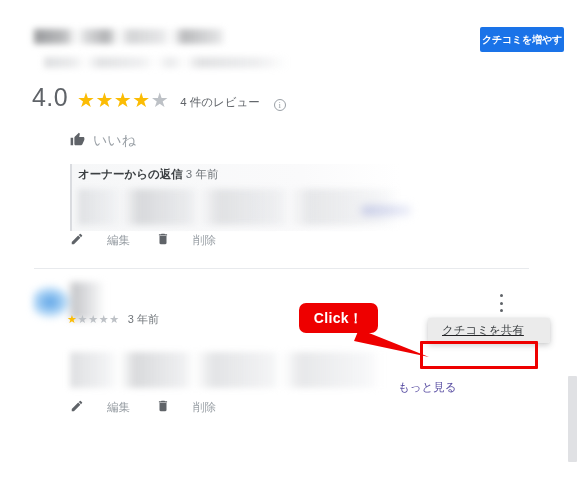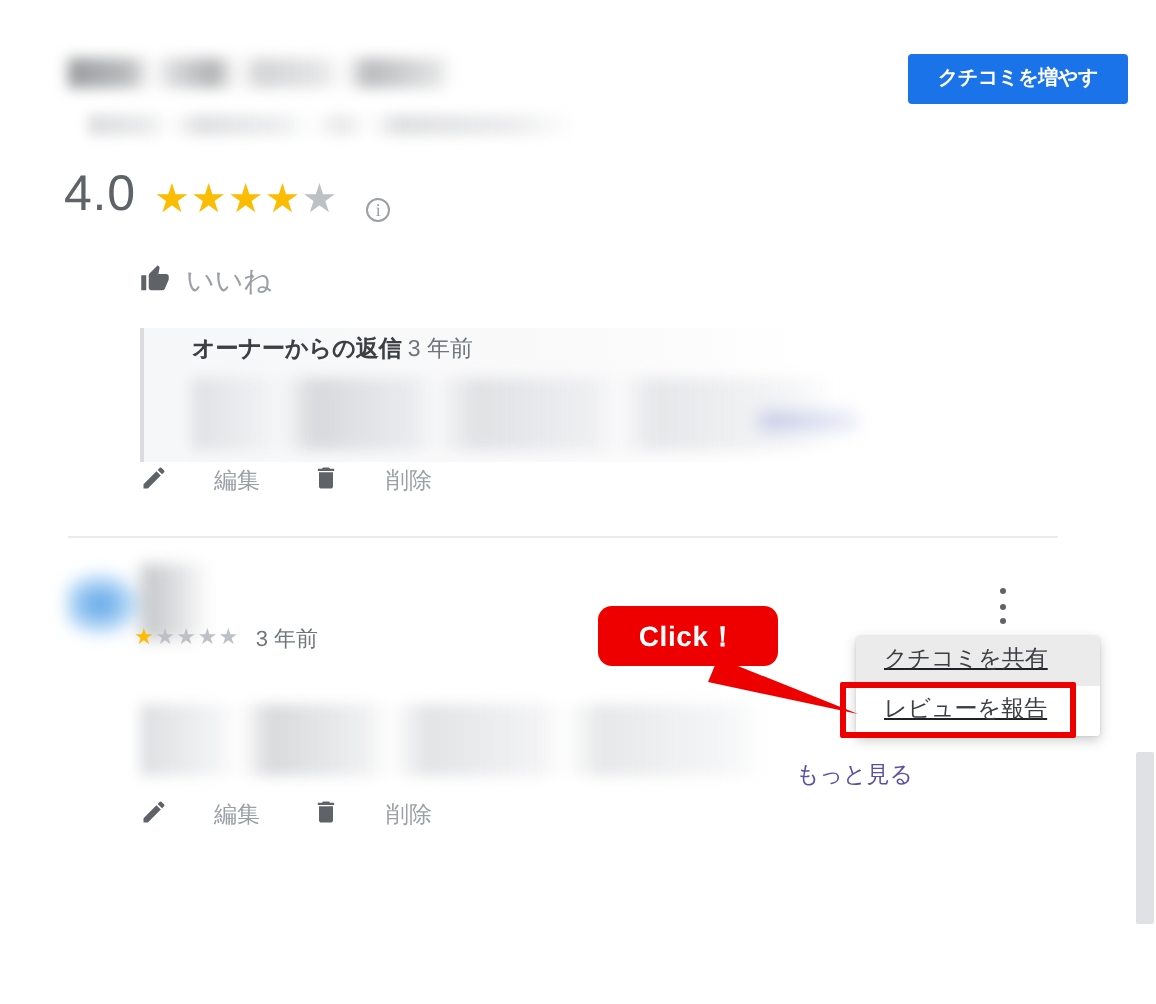--- a/index.html
+++ b/index.html
@@ -76,21 +76,21 @@
         rgba(190,192,196,.34) 52%, rgba(255,255,255,0) 58%,
         rgba(178,180,184,.40) 64%, rgba(198,200,204,.30) 88%,
         rgba(255,255,255,0) 100%);
     filter: blur(3px);
   }
   .promote-btn {
     position: absolute;
     right: 14px;
     top: 27px;
     height: 25px;
-    padding: 0 15px;
+    padding: 0 2px;
     background: #1a73e8;
     color: #ffffff;
     border: none;
     border-radius: 2px;
     font-family: "Liberation Sans", "DejaVu Sans", sans-serif;
     font-size: 10px;
     font-weight: bold;
     letter-spacing: -0.2px;
     cursor: pointer;
     line-height: 25px;
@@ -162,21 +162,21 @@
   .like-label {
     font-size: 14px;
     color: #9aa0a6;
   }
 
   .owner-reply {
     position: absolute;
     left: 70px;
     top: 42px;
     width: 330px;
-    padding: 3px 0 6px 24px;
+    padding: 3px 0 6px 6px;
     border-left: 2px solid #dadce0;
     background: linear-gradient(90deg,#f6f7f8 0%, #fafafb 70%, #ffffff 100%);
   }
   .owner-reply-head {
     font-size: 11.5px;
     color: #3c4043;
     white-space: nowrap;
   }
   .owner-reply-head b { font-weight: bold; }
   .owner-reply-head .ago { color:#70757a; font-weight:400; margin-left:3px; }
@@ -365,21 +365,21 @@
     border-radius: 1px;
     z-index: 30;
     pointer-events: none;
   }
 
   
   .callout {
     position: absolute;
     left: 299px;
     top: 303px;
-    width: 90px;
+    width: 79px;
     height: 30px;
     background: #ee0000;
     border-radius: 7px;
     z-index: 31;
   }
   .callout-label {
     color: #ffffff;
     font-size: 14px;
     font-weight: bold;
     line-height: 30px;
@@ -403,20 +403,21 @@
   <div class="biz-blur-line1"></div>
   <div class="biz-blur-line2"></div>
   <button class="promote-btn">クチコミを増やす</button>
 </div>
 
 <div class="rating-row">
   <span class="rating-score">4.0</span>
   <span class="stars-big">
     <span class="star-on">★</span><span class="star-on">★</span><span class="star-on">★</span><span class="star-on">★</span><span class="star-off">★</span>
   </span>
+  <span class="review-count">4 件のレビュー</span>
   <span class="info-icon">i</span>
 </div>
 
 <div class="review-1">
 
   <div class="like-row">
     <span class="thumb-icon">
       <svg width="15" height="15" viewBox="0 0 24 24" fill="#5f6368">
         <path d="M1 21h4V9H1v12zm22-11c0-1.1-.9-2-2-2h-6.31l.95-4.57.03-.32c0-.41-.17-.79-.44-1.06L14.17 1 7.59 7.59C7.22 7.95 7 8.45 7 9v10c0 1.1.9 2 2 2h9c.83 0 1.54-.5 1.84-1.22l3.02-7.05c.09-.23.14-.47.14-.73v-2z"></path>
       </svg>
@@ -490,21 +491,20 @@
       <svg width="14" height="14" viewBox="0 0 24 24" fill="#5f6368">
         <path d="M6 19c0 1.1.9 2 2 2h8c1.1 0 2-.9 2-2V7H6v12zM19 4h-3.5l-1-1h-5l-1 1H5v2h14V4z"></path>
       </svg>
     </span>
     <span class="action-label">削除</span>
   </div>
 </div>
 
 <div class="dropdown">
   <div class="menu-item share">クチコミを共有</div>
-  <div class="menu-item report">レビューを報告</div>
 </div>
 
 <div class="highlight-box"></div>
 
 <svg class="callout-tail">
   <polygon points="60,26 130,54 55,38" fill="#ee0000"></polygon>
 </svg>
 <div class="callout">
   <div class="callout-label">Click！</div>
 </div>

